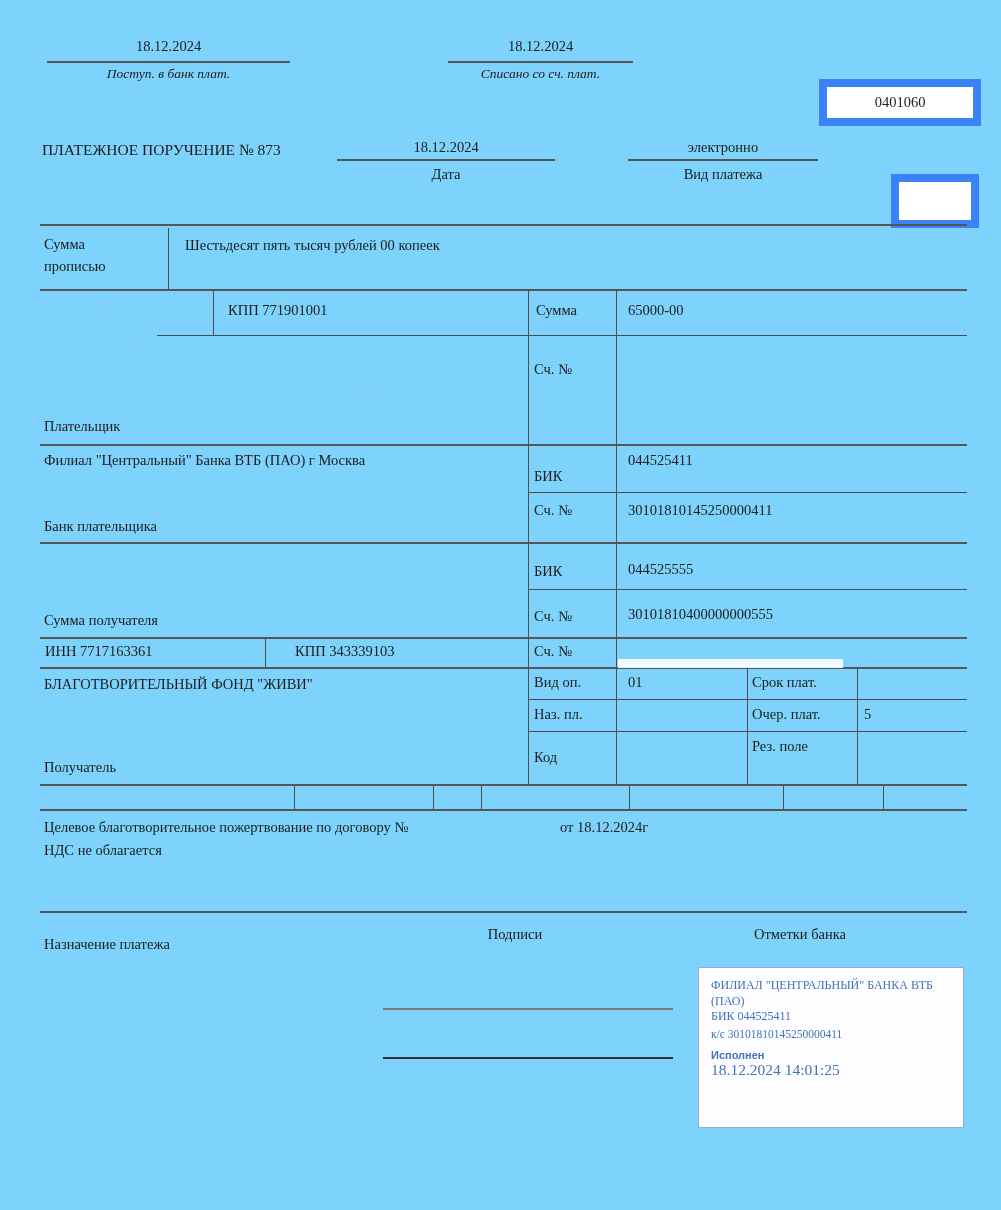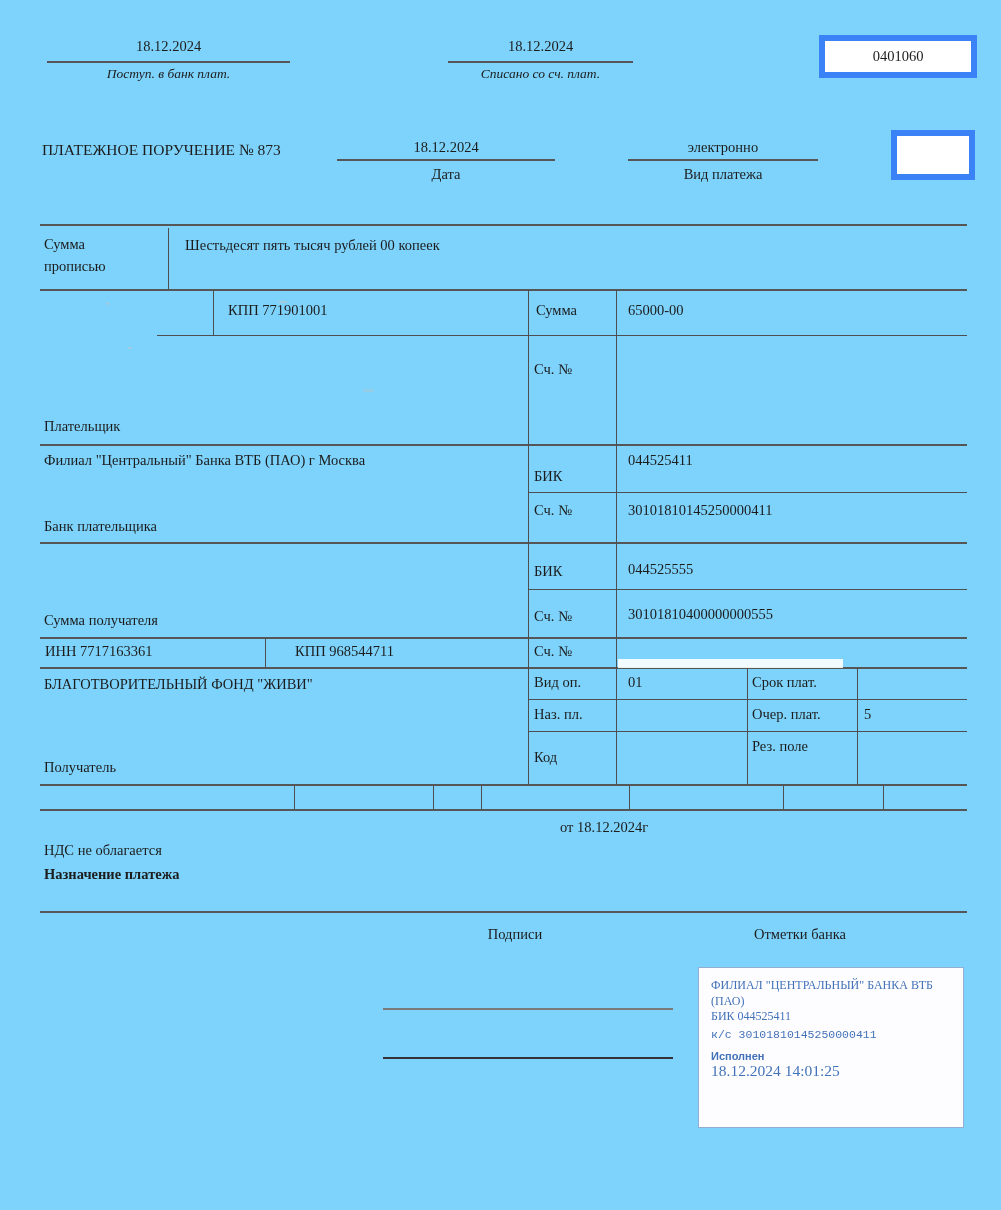--- a/index.html
+++ b/index.html
@@ -6,21 +6,21 @@
   .page{
     position:relative;width:1001px;height:1210px;background:#7dd3fc;
     font-family:"Liberation Serif","DejaVu Serif",serif;color:#1c1c1c;overflow:hidden;
   }
   .abs{position:absolute;}
   .c{text-align:center;}
   .hl{position:absolute;background:#565656;height:2px;}
   .hl.thin{height:1px;background:#4e4e4e;}
   .vl{position:absolute;background:#4e4e4e;width:1px;}
   .t12{font-size:12px;} .t13{font-size:13.5px;font-style:italic;} .t14{font-size:14.5px;} .t15{font-size:15.5px;}
-  .box{position:absolute;border:6px solid #3b82f6;background:#fff;}
+  .box{position:absolute;border:8px solid #3b82f6;background:#fff;margin-top:44px;}
   .blue{color:var(--blue,#4372b8);}
   .esign-box{position:absolute;border:1.5px solid #7fa3cd;background:#fff;}
   .stamp-box{position:absolute;border:1.5px solid var(--stamp_border,#92aed2);background:#fdfdff;padding:10px 12px;box-sizing:border-box;}
   .smudge{position:absolute;background:#c4c4c4;opacity:.55;border-radius:2px;}
   .wh{position:absolute;background:#ffffff;}
 </style>
 </head>
 <body>
 
 <div class="page">
@@ -103,50 +103,51 @@
   <div class="abs t14" style="left:628px;top:502px;">30101810145250000411</div>
   <div class="abs t14" style="left:44px;top:518px;">Банк плательщика</div>
 
   <div class="abs t14" style="left:534px;top:563px;">БИК</div>
   <div class="abs t14" style="left:628px;top:561px;">044525555</div>
   <div class="abs t14" style="left:534px;top:608px;">Сч. №</div>
   <div class="abs t14" style="left:628px;top:606px;">30101810400000000555</div>
   <div class="abs t14" style="left:44px;top:612px;">Сумма получателя</div>
 
   <div class="abs t14" style="left:45px;top:643px;">ИНН 7717163361</div>
-  <div class="abs t14" style="left:295px;top:643px;">КПП 968544711</div>
+  <div class="abs t14" style="left:295px;top:643px;">КПП 343339103</div>
   <div class="abs t14" style="left:534px;top:643px;">Сч. №</div>
 
   <div class="abs t14" style="left:44px;top:676px;">БЛАГОТВОРИТЕЛЬНЫЙ ФОНД "ЖИВИ"</div>
 
   <div class="abs t14" style="left:534px;top:674px;">Вид оп.</div>
   <div class="abs t14" style="left:628px;top:674px;">01</div>
   <div class="abs t14" style="left:752px;top:674px;">Срок плат.</div>
 
   <div class="abs t14" style="left:534px;top:706px;">Наз. пл.</div>
   <div class="abs t14" style="left:752px;top:706px;">Очер. плат.</div>
   <div class="abs t14" style="left:864px;top:706px;">5</div>
 
   <div class="abs t14" style="left:534px;top:749px;">Код</div>
   <div class="abs t14" style="left:752px;top:738px;">Рез. поле</div>
 
   <div class="abs t14" style="left:44px;top:759px;">Получатель</div>
 
+  <div class="abs t14" style="left:44px;top:819px;">Целевое благотворительное пожертвование по договору №</div>
   <div class="abs t14" style="left:560px;top:819px;">от 18.12.2024г</div>
   <div class="abs t14" style="left:44px;top:842px;">НДС не облагается</div>
-  <div class="abs t14" style="left:44px;top:866px;font-weight:bold;">Назначение платежа</div>
+  <div class="abs t14" style="left:44px;top:936px;">Назначение платежа</div>
 
   <div class="abs c t14" style="left:420px;top:926px;width:190px;">Подписи</div>
   <div class="abs c t14" style="left:700px;top:926px;width:200px;">Отметки банка</div>
 
 
   <div class="hl" style="left:383px;top:1008px;width:290px;background:#7a7a7a;"></div>
   <div class="hl" style="left:383px;top:1057px;width:290px;background:#333;"></div>
 
   <div class="stamp-box" style="left:698px;top:967px;width:266px;height:161px;">
     <div class="blue t12" style="width:232px;line-height:1.3;">ФИЛИАЛ "ЦЕНТРАЛЬНЫЙ" БАНКА ВТБ (ПАО)</div>
     <div class="blue t12" style="line-height:1.3;">БИК 044525411</div>
-    <div class="blue" style="font-size:11.5px;margin-top:3px;font-family:Liberation Mono, monospace;">к/с 30101810145250000411</div>
+    <div class="blue" style="font-size:11.5px;margin-top:3px;">к/с 30101810145250000411</div>
     <div class="blue" style="font-size:11px;font-weight:bold;margin-top:9px;font-family:'Liberation Sans','DejaVu Sans',sans-serif;">Исполнен</div>
     <div class="blue t15" style="">18.12.2024 14:01:25</div>
   </div>
 
 </div>
 
 </body></html>

